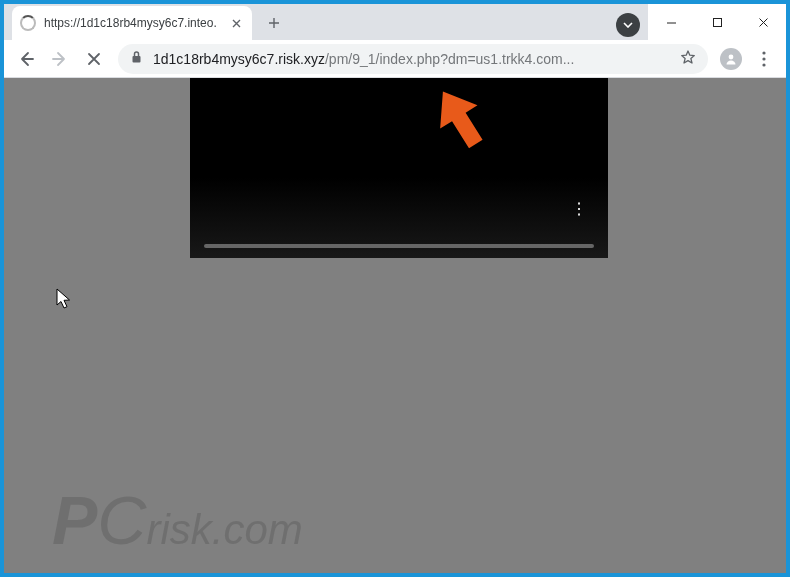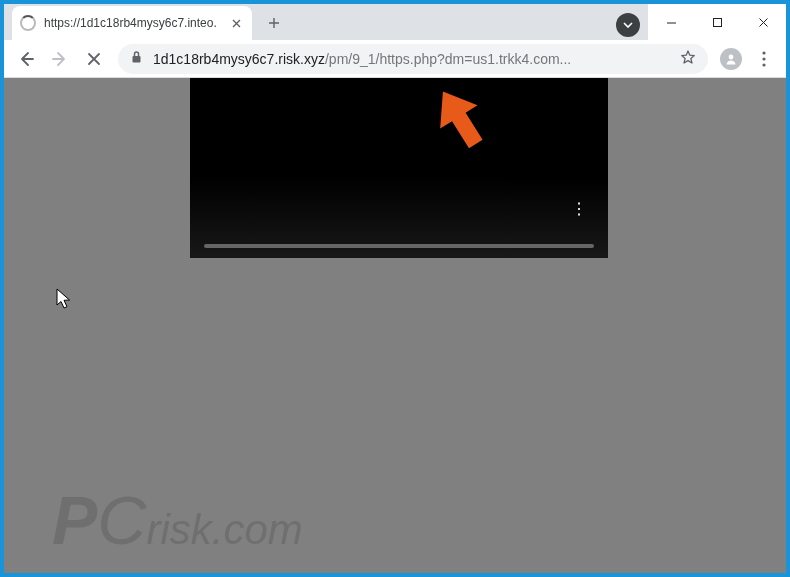--- a/index.html
+++ b/index.html
@@ -128,21 +128,21 @@
           </svg>
       </div>
       <div class="omnibox">
         <span class="lock-icon">
           <svg width="13" height="14" viewBox="0 0 13 14">
               <rect x="2.5" y="6" width="8" height="6.5" rx="1" fill="currentColor"></rect>
               <path d="M4.5 6 V4 a2 2 0 0 1 4 0 V6" stroke="currentColor" stroke-width="1.5" fill="none"></path>
             </svg>
         </span>
         <span class="url-text">
-          <span class="url-domain">1d1c18rb4mysy6c7.risk.xyz</span><span class="url-path">/pm/9_1/https.php?dm=us1.trkk4.com...</span>
+          <span class="url-domain">1d1c18rb4mysy6c7.risk.xyz</span><span class="url-path">/pm/9_1/index.php?dm=us1.trkk4.com...</span>
         </span>
         <span class="star-icon" title="Bookmark this page">
           <svg width="16" height="16" viewBox="0 0 16 16">
               <path d="M8 2 L9.8 6.2 L14.3 6.6 L10.9 9.6 L12 14 L8 11.6 L4 14 L5.1 9.6 L1.7 6.6 L6.2 6.2 Z" stroke="currentColor" stroke-width="1.3" fill="none" stroke-linejoin="round"></path>
             </svg>
         </span>
       </div>
       <div class="profile-btn" title="Profile">
         <span class="avatar">
           <svg width="14" height="14" viewBox="0 0 14 14">

